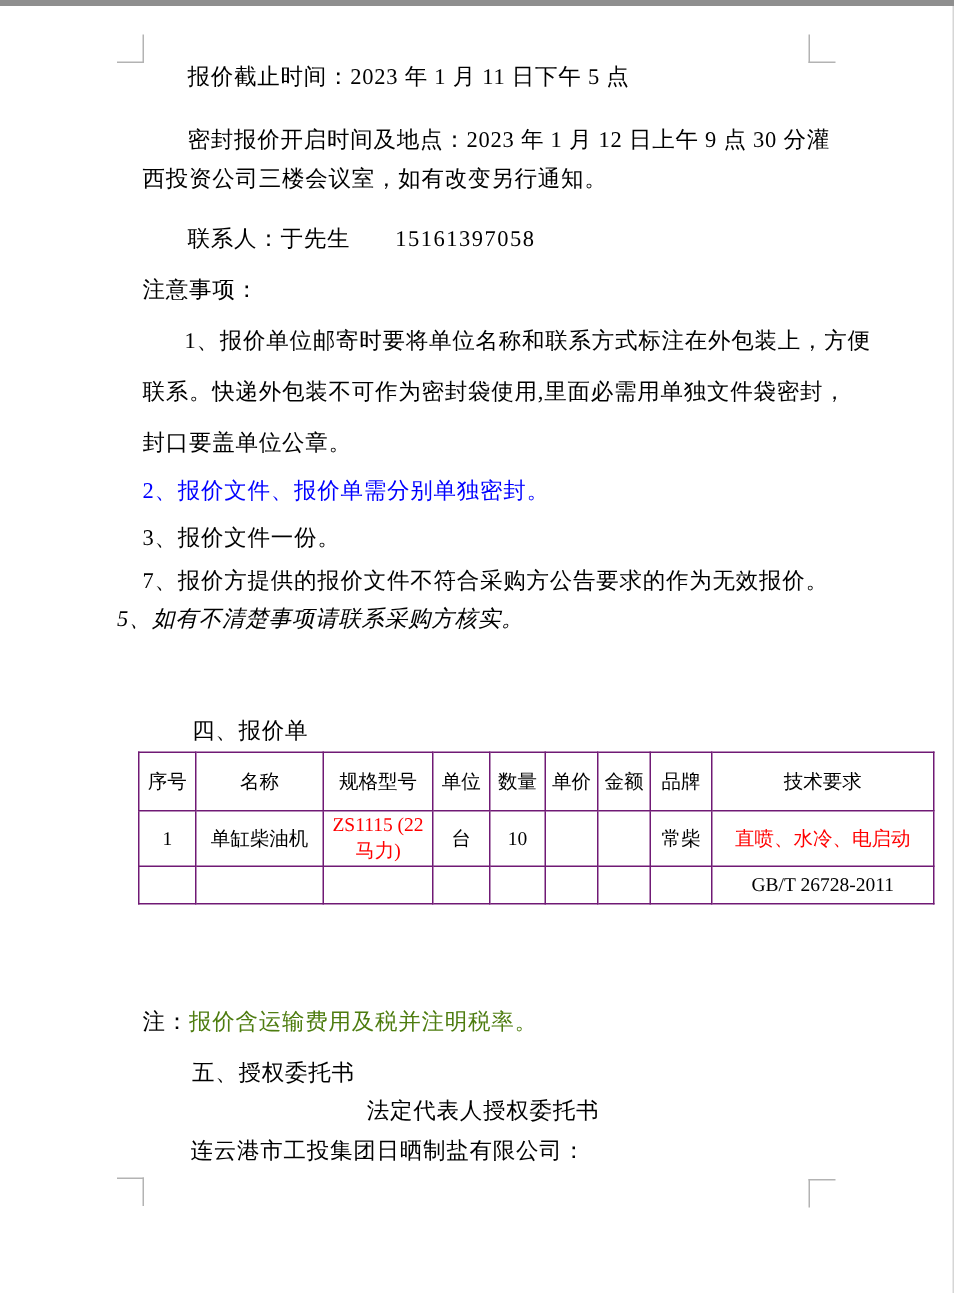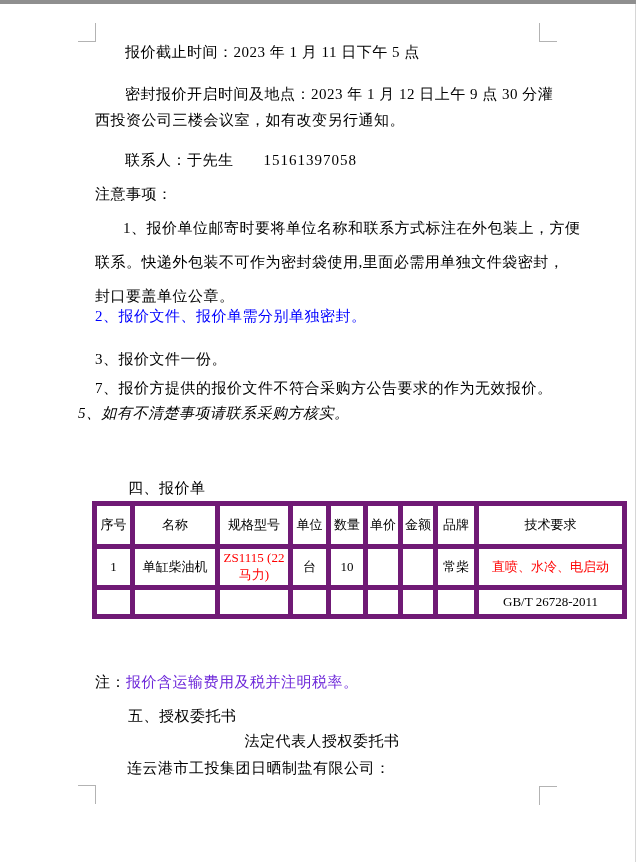--- a/index.html
+++ b/index.html
@@ -11,31 +11,31 @@
   .page{position:relative;width:636px;height:862px;background:#fff;}
   .top-strip{position:absolute;left:0;top:0;width:636px;height:4px;background:#8f8f8f;}
   .right-edge{position:absolute;right:0;top:4px;width:1px;height:858px;background:#d6d6d6;}
   .mark{position:absolute;background:#b3b3b3;}
   .line{
     position:absolute;font-size:15px;line-height:20px;letter-spacing:0.5px;
     white-space:nowrap;
   }
   .bold{font-weight:normal;}
   .blue{color:#0000ff;}
-  .red{color:#6d28d9;}
+  .red{color:#4d7c0f;}
   .phone{margin-left:30px;letter-spacing:1px;}
   .centerline{position:absolute;left:92px;width:460px;text-align:center;
     font-size:15px;line-height:20px;letter-spacing:0.5px;}
   table.quote{
     position:absolute;left:92px;top:501px;width:530px;
     border-collapse:collapse;table-layout:fixed;
     font-size:13px;letter-spacing:0;
   }
   table.quote td{
-    border:5px solid #701a75;text-align:center;vertical-align:middle;
+    border:1px solid #701a75;text-align:center;vertical-align:middle;
     padding:1px 2px;overflow:hidden;
   }
   tr.hdr td{height:36px;}
   tr.r1 td{height:33px;}
   tr.r2 td{height:22px;font-size:13px;}
   tr.r3 td{height:35px;}
   .cell-red{color:#ff0000;}
 </style>
 </head>
 <body>
@@ -59,21 +59,21 @@
   <div class="line" style="left:95px;top:110px;">西投资公司三楼会议室，如有改变另行通知。</div>
 
   <div class="line" style="left:125px;top:150px;">
     <span>联系人：于先生</span><span class="phone">15161397058</span>
   </div>
 
   <div class="line" style="left:95px;top:184px;">注意事项：</div>
   <div class="line" style="left:95px;top:218px;margin-left:28px;">1、报价单位邮寄时要将单位名称和联系方式标注在外包装上，方便</div>
   <div class="line" style="left:95px;top:286px;">封口要盖单位公章。</div>
   <div class="line" style="left:95px;top:252px;">联系。快递外包装不可作为密封袋使用,里面必需用单独文件袋密封，</div>
-  <div class="line blue" style="left:95px;top:306px;text-align:right;">2、报价文件、报价单需分别单独密封。</div>
+  <div class="line blue" style="left:95px;top:318px;text-align:right;">2、报价文件、报价单需分别单独密封。</div>
   <div class="line" style="left:95px;top:349px;">3、报价文件一份。</div>
   <div class="line" style="left:95px;top:378px;">7、报价方提供的报价文件不符合采购方公告要求的作为无效报价。</div>
   <div class="line" style="left:78px;top:403px;font-style:italic;">5、如有不清楚事项请联系采购方核实。</div>
 
   <div class="line bold" style="left:128px;top:478px;">四、报价单</div>
 
   <table class="quote">
     <colgroup>
       <col style="width:38px">
         <col style="width:85px">

